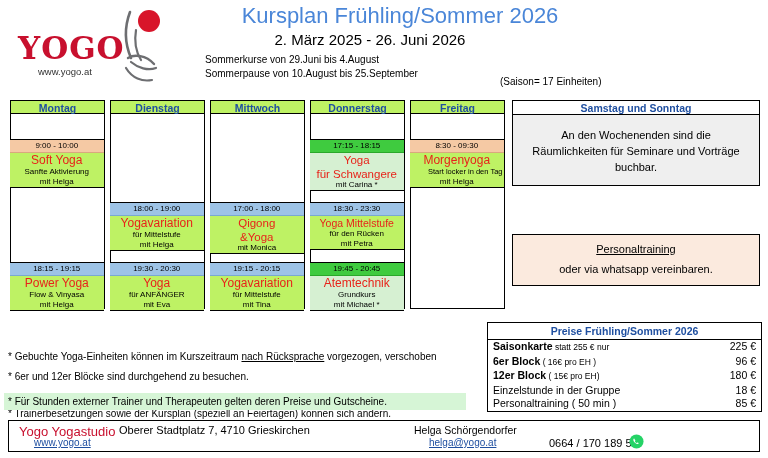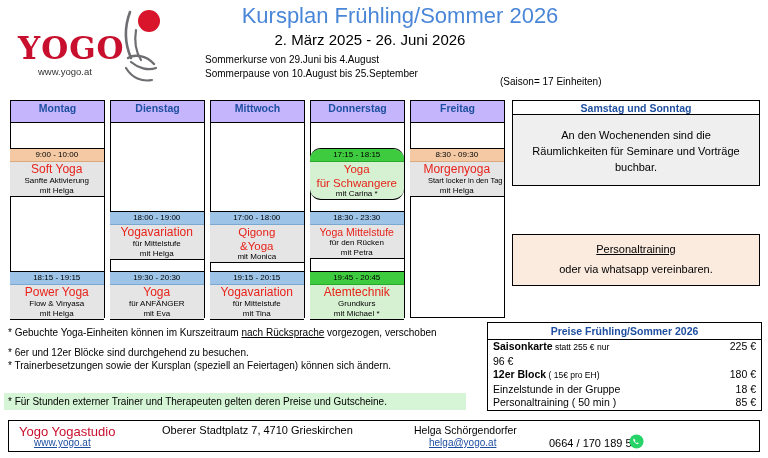--- a/index.html
+++ b/index.html
@@ -52,34 +52,34 @@
   .title-line2 {
     position:absolute; left:205px; top:68px;
     font-size:10px; color:#000; white-space:nowrap;
   }
 
   
   .schedule { position:absolute; left:0; top:100px; width:768px; height:215px; }
 
   .daycol { position:absolute; top:0; width:95px; }
   .daycol .dayhead {
-    height:23px; line-height:14px; text-align:center;
+    height:14px; line-height:14px; text-align:center;
     font-size:10.5px; font-weight:bold; color:#1f4fa0;
-    border:1.5px solid #000; background:#c4b5fd;
+    border:1.5px solid #000; background:#bef264;
   }
   .daycol .daybody {
     border-left:1.5px solid #000; border-right:1.5px solid #000;
     border-bottom:1.5px solid #000;
     background:#fff;
     position:relative;
   }
 
   .slot {
     border-top:1px solid #000; border-bottom:1px solid #000;
-    background:#e5e5e5;
+    background:#bef264;
     text-align:center;
     overflow:hidden;
   }
   .slot .time {
     font-size:8px; font-weight:normal; line-height:10px; padding:1px 0 1px;
     background:#9dc3e6; color:#000;
     border-bottom:1px solid #7aa8d0;
   }
   .slot .cname {
     font-size:12px; color:#e8231a; line-height:13px; padding-top:1px;
@@ -116,21 +116,21 @@
     text-align:center;
     padding:8px 6px;
   }
   .ptbox .pt-title {
     font-size:11px; text-decoration:underline; margin-bottom:7px;
   }
   .ptbox .pt-line { font-size:11px; line-height:15px; }
 
   
   .notes { position:absolute; left:8px; top:326px; width:465px; }
-  .note { font-size:10px; line-height:13.5px; color:#000; }
+  .note { font-size:10px; line-height:13.5px; color:#000;margin-top:24px; }
   .note .u { text-decoration:underline; }
   .note.sp { margin-top:6px; }
   .note-green {
     position:absolute; left:4px; top:393px; width:462px;
     background:#d6f5d6; font-size:10px; line-height:15px; padding:1px 4px;
   }
 
   
   .prices { position:absolute; left:487px; top:322px; width:275px;
             border:1.5px solid #000; background:#fff; }
@@ -144,21 +144,21 @@
   .prow .plabel b { font-weight:bold; }
   .prow .plabel .sm { font-size:8.5px; }
   .prow .pval { white-space:nowrap; }
 
   
   .footer { position:absolute; left:8px; top:420px; width:752px; height:32px;
             border:1.5px solid #000; background:#fff; }
   .f-studio { position:absolute; left:10px; top:3px; font-size:13px; color:#c8102e; }
   .f-url    { position:absolute; left:25px; top:16px; font-size:10px; color:#1f4fa0;
               text-decoration:underline; }
-  .f-addr   { position:absolute; left:110px; top:3px; font-size:11px; color:#000;margin-left:43px; }
+  .f-addr   { position:absolute; left:110px; top:3px; font-size:11px; color:#000; }
   .f-name   { position:absolute; left:405px; top:3px; font-size:10.5px; color:#000; }
   .f-mail   { position:absolute; left:420px; top:16px; font-size:10px; color:#1f4fa0;
               text-decoration:underline; }
   .f-phone  { position:absolute; left:540px; top:16px; font-size:11px; color:#000; }
   .wa { position:absolute; left:620px; top:13px; width:15px; height:15px; }
 </style>
 </head>
 <body>
 
 <div class="header">
@@ -235,21 +235,21 @@
         <div class="cname">Yogavariation</div>
         <div class="cdesc">für Mittelstufe</div>
         <div class="ctrainer">mit Tina</div>
       </div>
     </div>
   </div>
 
   <div class="daycol" style="left:310px;">
     <div class="dayhead">Donnerstag</div>
     <div class="daybody" style="height:195px;">
-      <div class="slot green" style="position:absolute;left:-1px;width:93.5px;top:25px;border-radius:11px;">
+      <div class="slot green" style="position:absolute;left:-1px;width:93.5px;top:25px;">
         <div class="time">17:15 - 18:15</div>
         <div class="cname two">Yoga</div>
         <div class="cname two">für Schwangere</div>
         <div class="ctrainer">mit Carina *</div>
       </div>
       <div class="slot" style="position:absolute;left:-1px;width:93.5px;top:88px;">
         <div class="time">18:30 - 23:30</div>
         <div class="cname small">Yoga Mittelstufe</div>
         <div class="cdesc">für den Rücken</div>
         <div class="ctrainer">mit Petra</div>
@@ -298,20 +298,21 @@
 <div class="note-green">* Für Stunden externer Trainer und Therapeuten gelten deren Preise und Gutscheine.</div>
 
 <div class="prices">
   <div class="phead">Preise Frühling/Sommer 2026</div>
 
   <div class="prow">
     <span class="plabel"><b>Saisonkarte</b><span class="sm"> statt 255 € nur</span></span>
     <span class="pval">225 €</span>
   </div>
   <div class="prow">
+    <span class="plabel"><b>6er Block</b><span class="sm"> ( 16€ pro EH )</span></span>
     <span class="pval">96 €</span>
   </div>
   <div class="prow">
     <span class="plabel"><b>12er Block</b><span class="sm"> ( 15€ pro EH)</span></span>
     <span class="pval">180 €</span>
   </div>
   <div class="prow">
     <span class="plabel"><span>Einzelstunde in der Gruppe</span></span>
     <span class="pval">18 €</span>
   </div>

